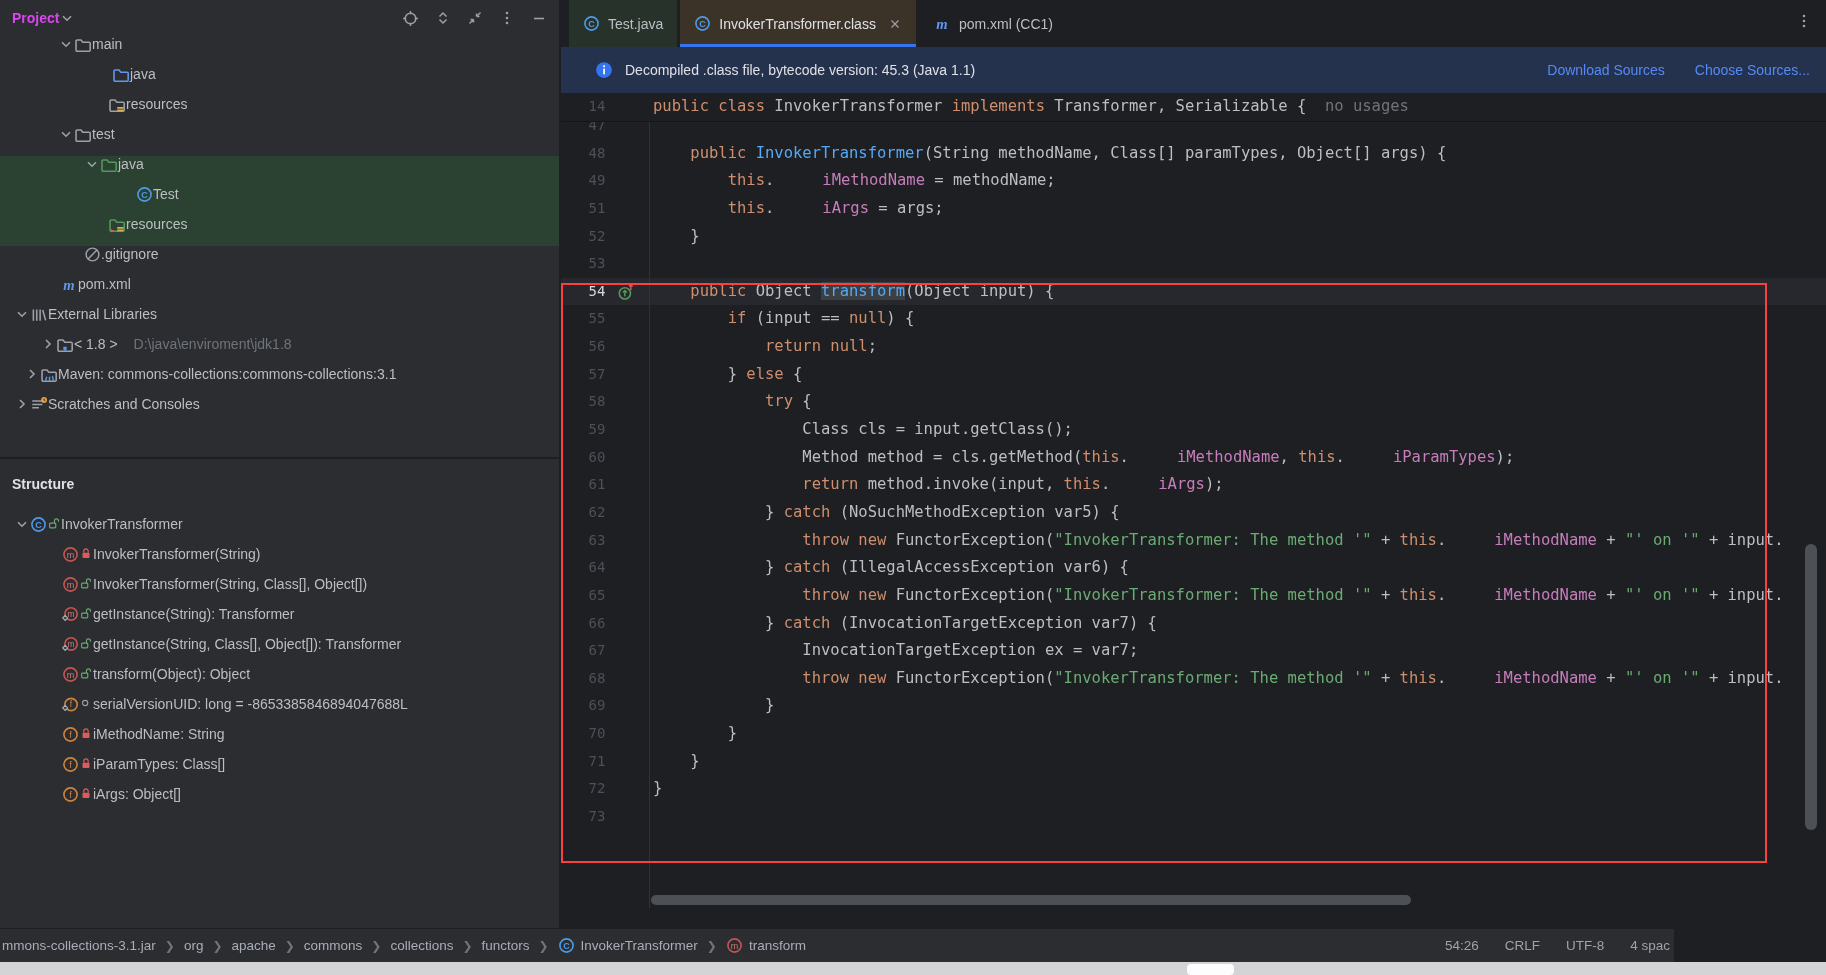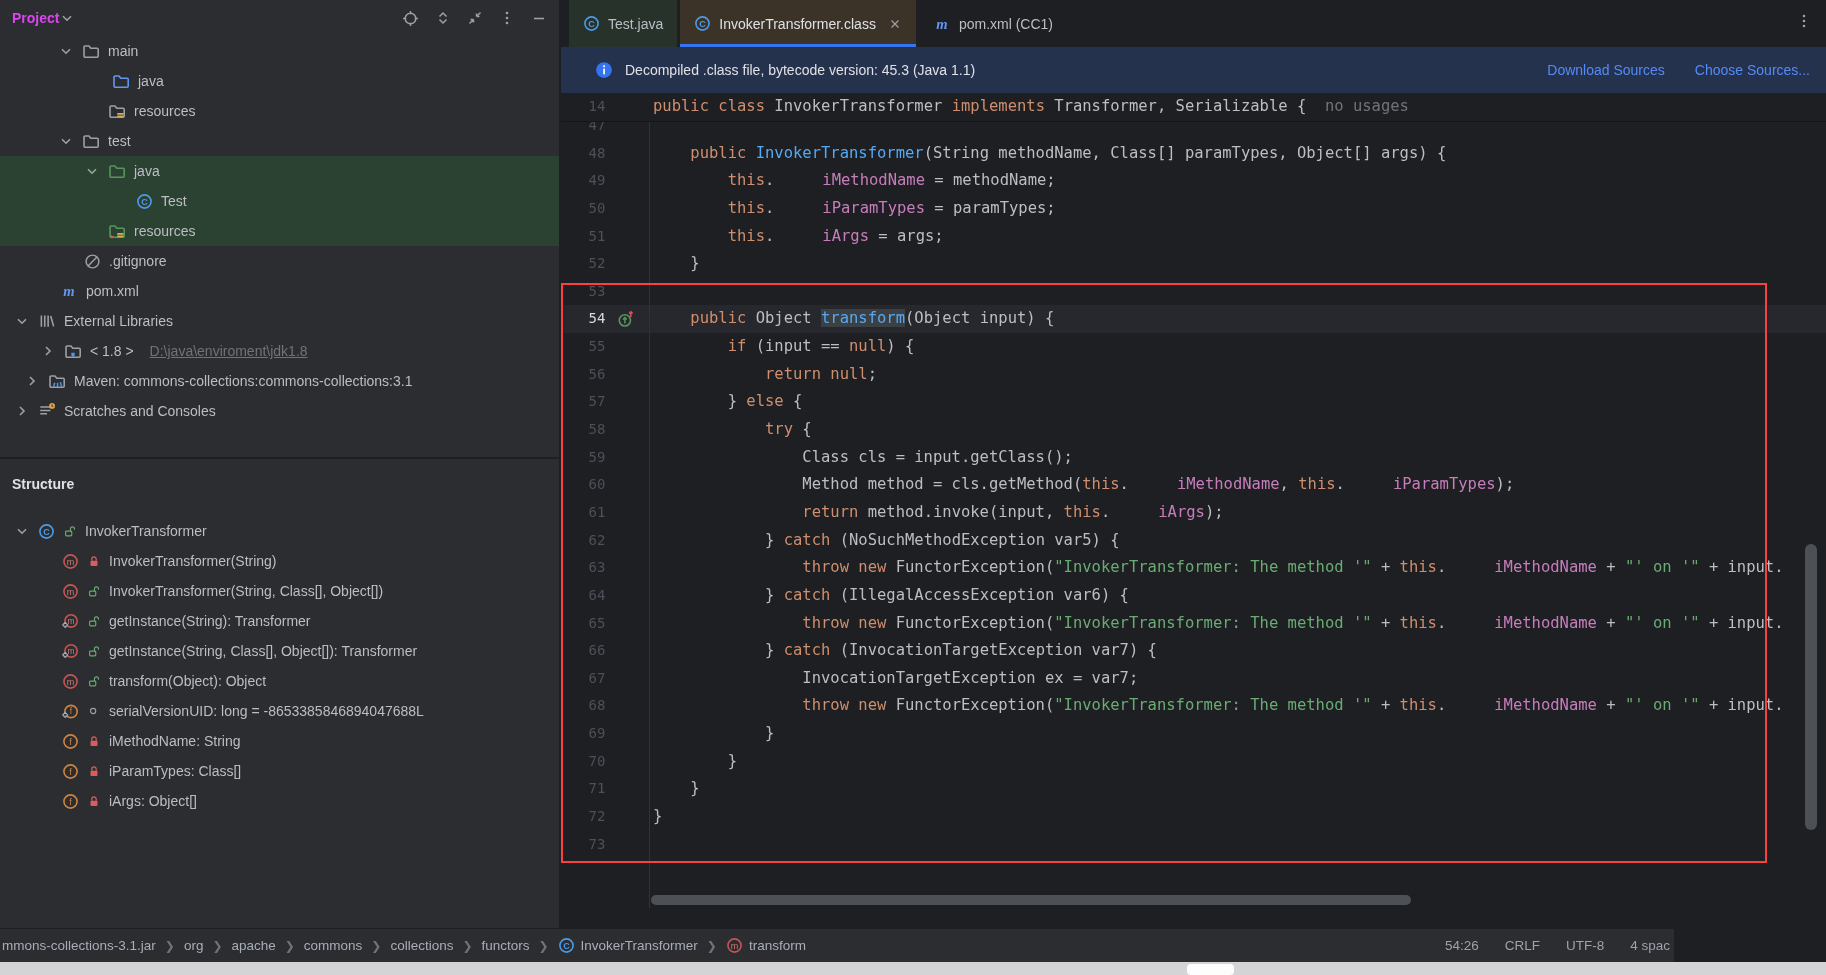--- a/index.html
+++ b/index.html
@@ -7,25 +7,25 @@
               font-family:"Liberation Sans", sans-serif; }
   .icon { display:inline-flex; align-items:center; justify-content:center; flex:0 0 auto; }
   .icon svg { display:block; }
 
   
   .leftcol { position:absolute; left:0; top:0; width:560px; height:928px;
              background:#2b2d30; border-right:1px solid #1e1f22; }
   .panelhead { height:36px; display:flex; align-items:center; padding:0 12px; }
   .panelhead .ptitle { font-size:14px; font-weight:bold; color:#d946ef; }
   .panelhead .hicons { margin-left:auto; display:flex; gap:16px; align-items:center; }
-  .trow { height:30px; display:flex; align-items:center; gap:8px; font-size:14px;
+  .trow { height:30px; display:flex; align-items:flex-start; font-size:14px;
           color:#bcbec4; white-space:nowrap; cursor:default; }
   .trow.selected { background:#2b4232; }
   .trow .chev { width:16px; flex:0 0 16px; }
-  .trow .sub { color:#6f737a; margin-left:8px;text-decoration:underline; }
+  .trow .sub { color:#6f737a; margin-left:16px; }
   .pdivider { height:2px; background:#1e1f22; margin-top:31px; }
   .shead { height:57px; padding:16px 0 0 12px; }
   .shead .ptitle { font-size:14px; font-weight:bold; color:#dfe1e5; }
 
   
   .rightcol { position:absolute; left:561px; top:0; right:0; height:928px; background:#1e1f22; }
   .tabbar { position:relative; height:47px; display:flex; align-items:stretch; padding-left:8px;
             background:#1e1f22; }
   .tab { display:flex; align-items:center; gap:8px; padding:0 14px; font-size:14px;
          color:#bcbec4; position:relative; margin-right:3px; cursor:default; }
@@ -500,21 +500,20 @@
 
   <div class="codearea">
     <div class="gutter-sep"></div>
     <div class="sticky" id="sticky-line">
         <div class="cl"><span class="ln">14</span><span class="k">public class </span><span class="p">InvokerTransformer </span><span class="k">implements </span><span class="p">Transformer, Serializable {</span><span class="g">  no usages</span></div>
       </div>
     <div class="lines" id="code-lines">
         <div class="cl"><span class="ln">47</span></div>
         <div class="cl"><span class="ln">48</span><span class="p">    </span><span class="k">public </span><span class="d">InvokerTransformer</span><span class="p">(String methodName, Class[] paramTypes, Object[] args) {</span></div>
         <div class="cl"><span class="ln">49</span><span class="p">        </span><span class="k">this</span><span class="p">.</span><span class="f">iMethodName</span><span class="p"> = methodName;</span></div>
-        <div class="cl"><span class="ln">50</span><span class="p">        </span><span class="k">this</span><span class="p">.</span><span class="f">iParamTypes</span><span class="p"> = paramTypes;</span></div>
         <div class="cl"><span class="ln">51</span><span class="p">        </span><span class="k">this</span><span class="p">.</span><span class="f">iArgs</span><span class="p"> = args;</span></div>
         <div class="cl"><span class="ln">52</span><span class="p">    }</span></div>
         <div class="cl"><span class="ln">53</span></div>
         <div class="cl activeline"><span class="ln">54</span><span class="icon gic"><svg width="18" height="18" viewBox="0 0 16 16" fill="none">
               <circle cx="7" cy="9.2" r="5" stroke="#57965c" stroke-width="1.4"></circle>
               <path d="M7 12V6.8M5.2 8.4L7 6.6l1.8 1.8" stroke="#57965c" stroke-width="1.3"></path>
               <path d="M12.3 6.2V1.8M10.7 3.2l1.6-1.6 1.6 1.6" stroke="#e05555" stroke-width="1.3"></path>
             </svg></span><span class="p">    </span><span class="k">public </span><span class="p">Object </span><span class="hd">transform</span><span class="p">(Object input) {</span></div>
         <div class="cl"><span class="ln">55</span><span class="p">        </span><span class="k">if </span><span class="p">(input == </span><span class="k">null</span><span class="p">) {</span></div>
         <div class="cl"><span class="ln">56</span><span class="p">            </span><span class="k">return null</span><span class="p">;</span></div>

